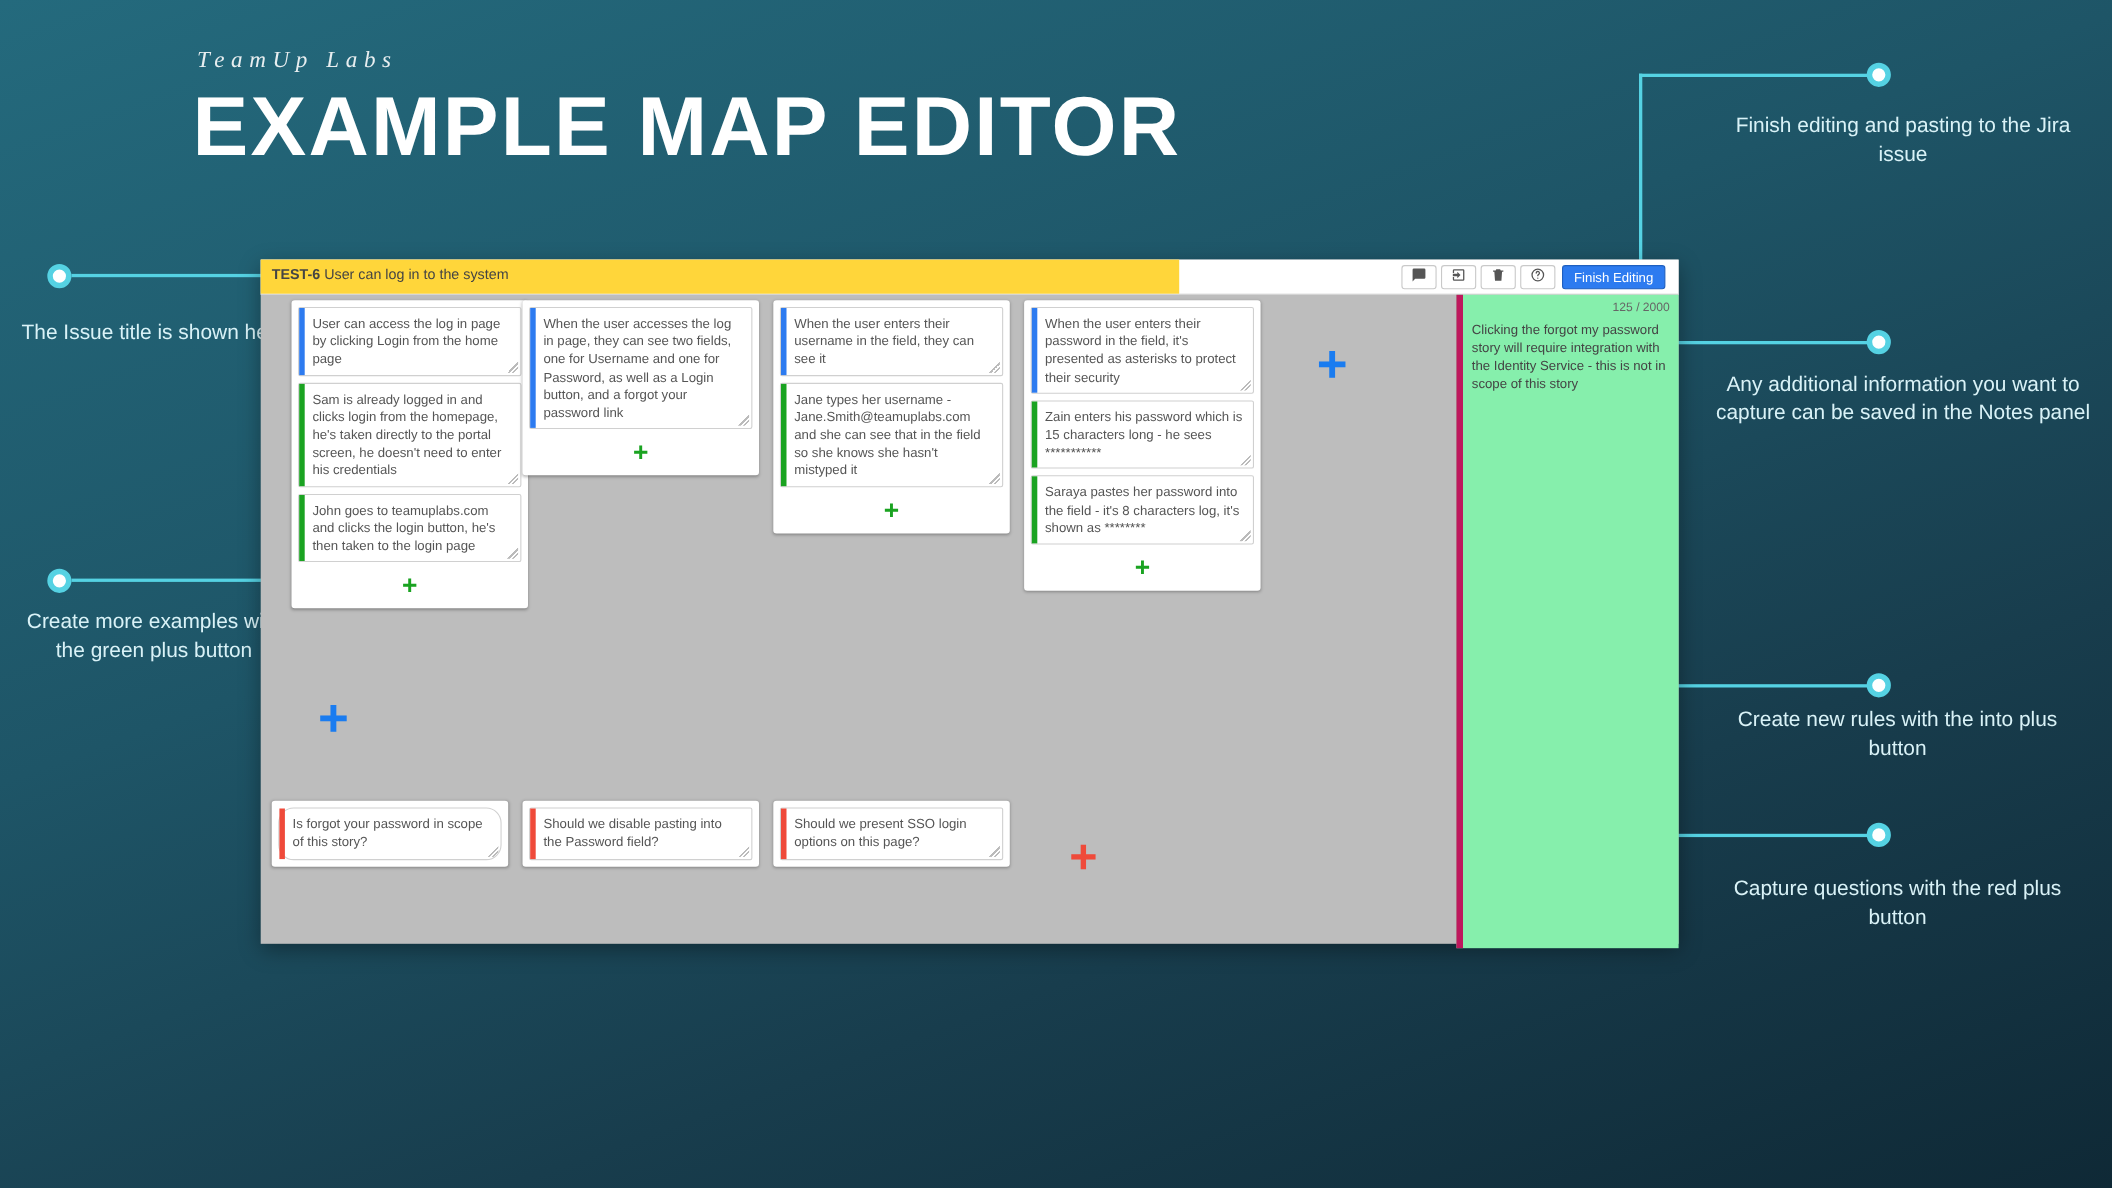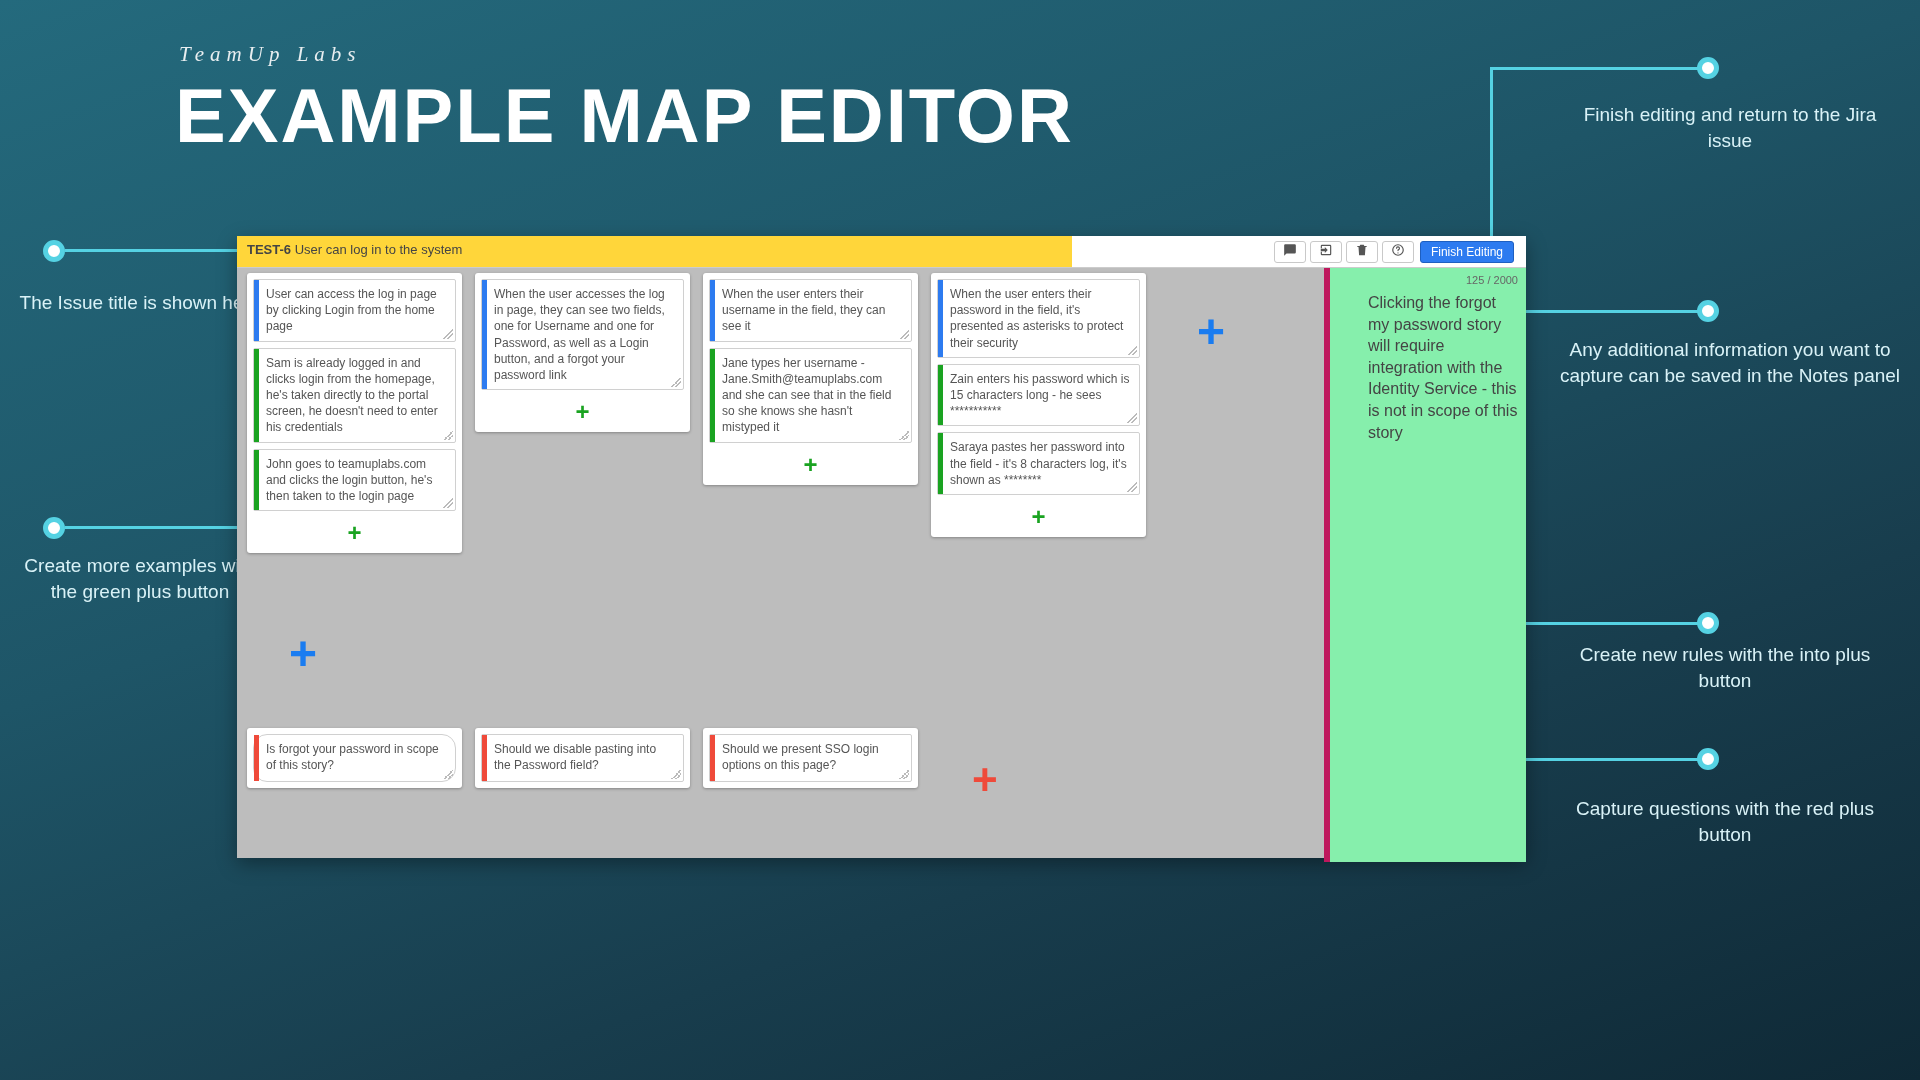--- a/index.html
+++ b/index.html
@@ -71,21 +71,21 @@
   }
 
   .body { display: flex; height: calc(100% - 28px); }
   .board { flex: 1; position: relative; padding: 10px; overflow: hidden; }
   .notes {
     width: 202px; background: #86efac; border-left: 6px solid #be185d;
     font-size: 12px; color: #444; padding: 4px 8px;
     display: flex; flex-direction: column;
   }
   .notescount { text-align: right; font-size: 11px; color: #666; padding: 2px 0 6px; }
-  .notestext { font-size: 16px; line-height: 1.35; margin-left: 30px; }
+  .notestext { font-size: 12px; line-height: 1.35; }
 
   .col { position: absolute; width: 215px; background: #fff; border-radius: 3px;
          box-shadow: 0 1px 3px rgba(0,0,0,.3); padding: 6px 6px 4px; }
   .card {
     position: relative; background: #fff; border: 1px solid #d0d0d0;
     border-radius: 2px; padding: 6px 8px 6px 12px; margin-bottom: 6px;
     font-size: 12px; line-height: 1.35; color: #555; min-height: 48px;
   }
   .card::before {
     content: ''; position: absolute; left: 0; top: 0; bottom: 0; width: 5px;
@@ -119,21 +119,21 @@
 <div class="leader" style="left:65px; top:249px; width:175px;"></div>
 <div class="annot" style="left:-5px; top:290px; width:290px;">The Issue title is shown here</div>
 
 <div class="dot" style="left:43px; top:517px;"></div>
 <div class="leader" style="left:65px; top:526px; width:175px;"></div>
 <div class="annot" style="left:15px; top:553px; width:250px;">Create more examples with the green plus button</div>
 
 <div class="dot" style="left:1697px; top:57px;"></div>
 <div class="leader" style="left:1490px; top:67px; width:208px;"></div>
 <div class="leaderV" style="left:1490px; top:67px; height:172px;"></div>
-<div class="annot" style="left:1565px; top:102px; width:330px;">Finish editing and return to the Jira issue</div>
+<div class="annot" style="left:1565px; top:102px; width:330px;">Finish editing and pasting to the Jira issue</div>
 
 <div class="dot" style="left:1697px; top:300px;"></div>
 <div class="leader" style="left:1524px; top:310px; width:175px;"></div>
 <div class="annot" style="left:1555px; top:337px; width:350px;">Any additional information you want to capture can be saved in the Notes panel</div>
 
 <div class="dot" style="left:1697px; top:612px;"></div>
 <div class="leader" style="left:335px; top:622px; width:1364px;"></div>
 <div class="leaderV" style="left:1225px; top:375px; height:250px;"></div>
 <div class="annot" style="left:1565px; top:642px; width:320px;">Create new rules with the into plus button</div>
 
@@ -179,21 +179,21 @@
             </svg>
         </span>
       </div>
       <div class="finish">Finish Editing</div>
     </div>
   </div>
 
   <div class="body">
     <div class="board">
 
-      <div class="col" style="left:10px; top:5px;">
+      <div class="col" style="left:28px; top:5px;">
         <div class="card" style="--stripe:#2d7bf0">User can access the log in page by clicking Login from the home page</div>
         <div class="card" style="--stripe:#1aa321">Sam is already logged in and clicks login from the homepage, he's taken directly to the portal screen, he doesn't need to enter his credentials</div>
         <div class="card" style="--stripe:#1aa321">John goes to teamuplabs.com and clicks the login button, he's then taken to the login page</div>
         <div class="addbtn plus-green">+</div>
       </div>
 
       <div class="col" style="left:238px; top:5px;">
         <div class="card" style="--stripe:#2d7bf0; min-height:86px;">When the user accesses the log in page, they can see two fields, one for Username and one for Password, as well as a Login button, and a forgot your password link</div>
         <div class="addbtn plus-green">+</div>
       </div>

